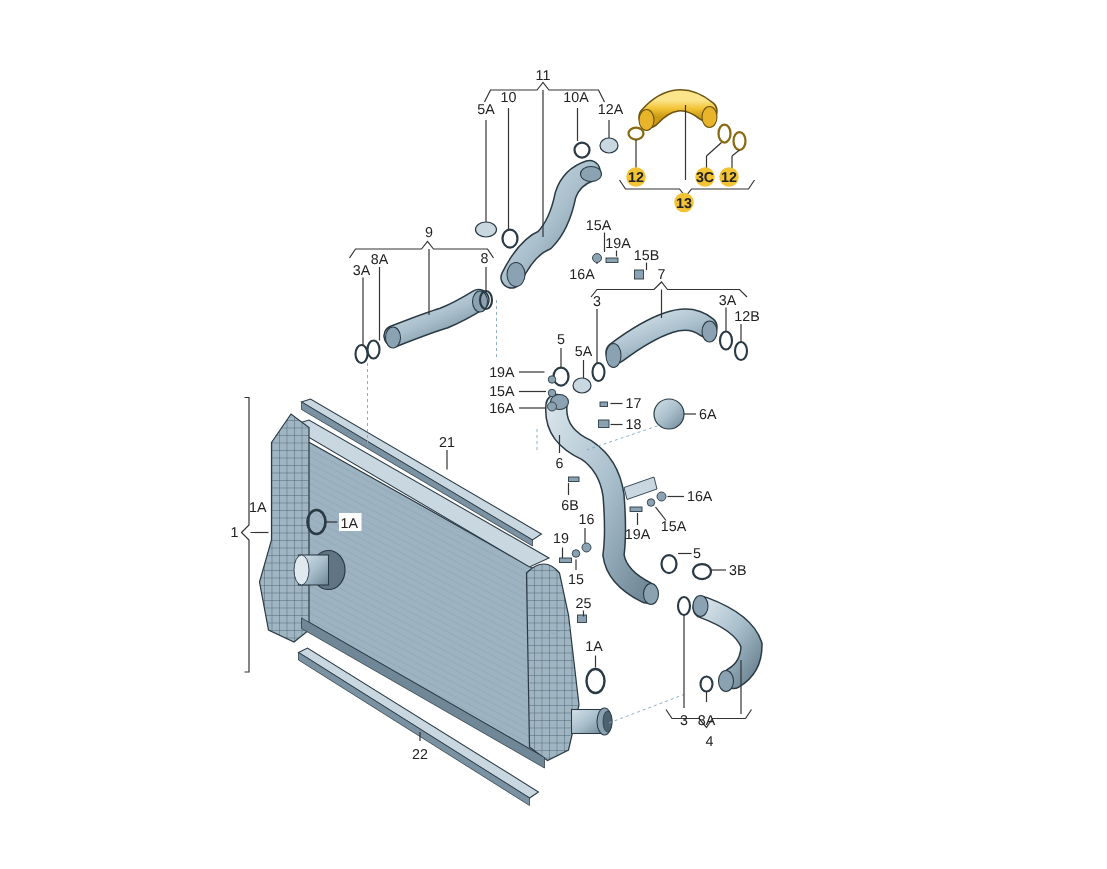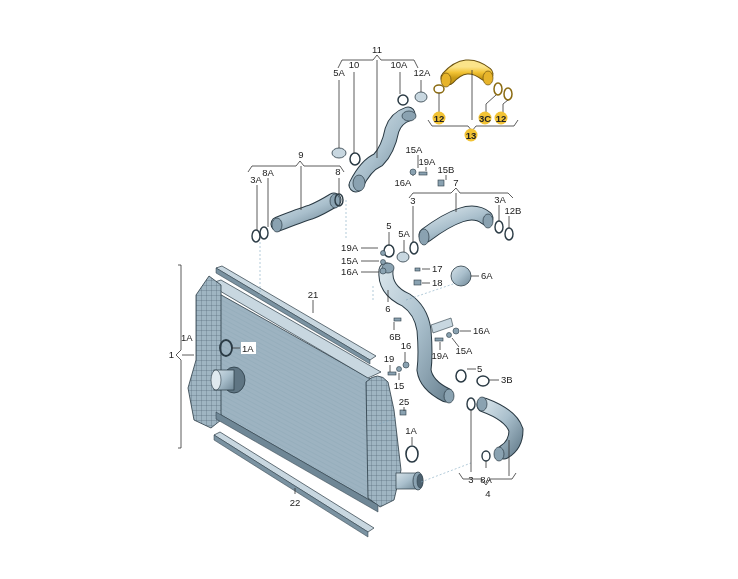--- a/index.html
+++ b/index.html
@@ -1,17 +1,17 @@
 <!DOCTYPE html>
 <html><head>
 <meta charset="utf-8">
 <style>
   html, body { margin:0; padding:0; background:#ffffff; }
   body { width:738px; height:579px; overflow:hidden; position:relative; font-family:"Liberation Sans", sans-serif; }
-  #canvas { position:absolute; left:16px; top:0; width:610px; height:579px; }
+  #canvas { position:absolute; left:1px; top:0; width:610px; height:579px; }
   svg text { font-family:"Liberation Sans", sans-serif; font-size:9.5px; fill:#222; }
   .hl-text { font-size:9.5px; font-weight:bold; fill:#222; }
 </style>
 </head>
 <body>
 
 <div id="canvas">
 <svg width="738" height="579" viewBox="0 0 738 579" xmlns="http://www.w3.org/2000/svg">
   <defs>
     <linearGradient id="pipeGrad" x1="0" y1="0" x2="1" y2="1">

